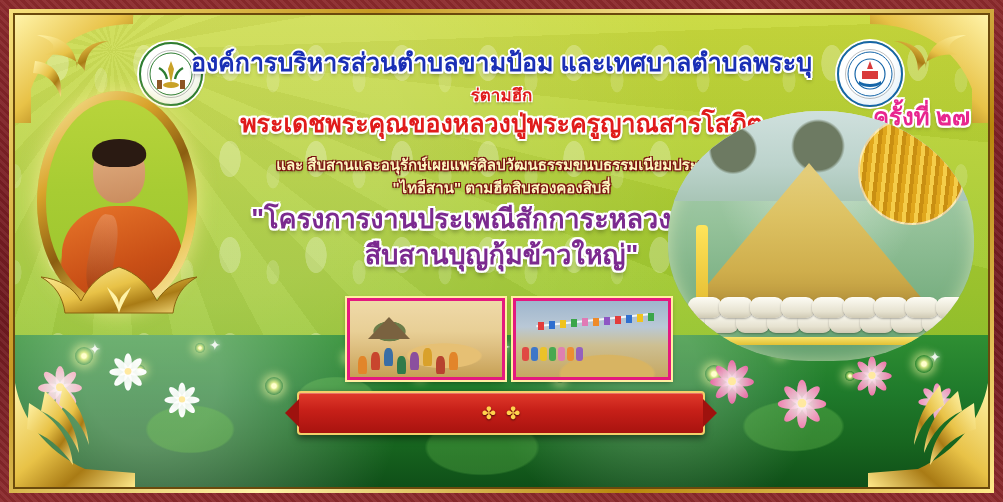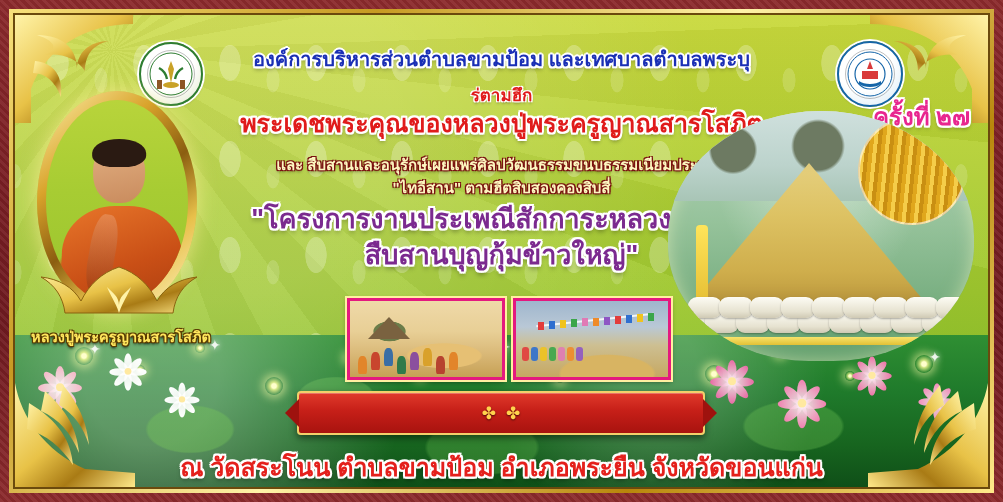--- a/index.html
+++ b/index.html
@@ -98,21 +98,21 @@
   .logo-tess{left:822px;top:26px;width:62px;height:62px;
     background:radial-gradient(circle at 40% 32%,#ffffff 0 50%,#eef6fb 70%,#d7e9f5 100%);
     border:2px solid #1565a8;box-shadow:0 0 0 2px #fff,0 1px 3px rgba(0,0,0,.4);}
   .logo-inner{position:absolute;inset:6px;border-radius:50%;border:1px solid rgba(0,0,0,.25);
     display:flex;align-items:center;justify-content:center;overflow:hidden;}
 
   
   .txt{position:absolute;text-align:center;white-space:nowrap;font-weight:bold;
     font-family:"Liberation Sans","DejaVu Sans",sans-serif;line-height:1.05;}
 
-  .line1{left:0;right:0;top:34px;font-size:20px;color:#1a2fb5;
+  .line1{left:0;right:0;top:34px;font-size:25px;color:#1a2fb5;
     text-shadow:
       -1.5px -1.5px 0 #fff,1.5px -1.5px 0 #fff,-1.5px 1.5px 0 #fff,1.5px 1.5px 0 #fff,
       0 -2px 0 #fff,0 2px 0 #fff,-2px 0 0 #fff,2px 0 0 #fff,
       0 3px 4px rgba(0,0,0,.45); text-align: center;}
   .line2{left:0;right:0;top:72px;font-size:17px;color:#e01b1b;
     text-shadow:-1.2px -1.2px 0 #fff,1.2px -1.2px 0 #fff,-1.2px 1.2px 0 #fff,1.2px 1.2px 0 #fff,
       0 2px 3px rgba(0,0,0,.4);}
   .line3{left:0;right:0;top:95px;font-size:25px;color:#e01b1b;
     text-shadow:-1.6px -1.6px 0 #fff,1.6px -1.6px 0 #fff,-1.6px 1.6px 0 #fff,1.6px 1.6px 0 #fff,
       0 -2px 0 #fff,0 2px 0 #fff,-2px 0 0 #fff,2px 0 0 #fff,0 3px 4px rgba(0,0,0,.45);}
@@ -434,21 +434,20 @@
         <div class="monk-head"></div>
         <div class="monk-hair"></div>
       </div>
       <div class="flame-orn">
         <svg width="172" height="58" viewBox="0 0 172 58">
           <path d="M86 4 C104 10 116 22 124 38 C132 24 146 16 164 14 C150 22 142 34 140 50 L32 50 C30 34 22 22 8 14 C26 16 40 24 48 38 C56 22 68 10 86 4 Z" fill="url(#gg)" stroke="#8a6310" stroke-width="1"></path>
           <path d="M74 24 C80 30 86 34 86 42 C86 34 92 30 98 24 C94 34 90 38 86 50 C82 38 78 34 74 24 Z" fill="#fff3a8"></path>
         </svg>
       </div>
     </div>
-    <div class="portrait-cap1">หลวงปู่พระครูญาณสารโสภิต</div>
 
     <div class="rice-scene">
       <div class="rice-sky"></div>
       <div class="tree" style="left:30px;top:8px;width:70px;height:62px;"></div>
       <div class="tree" style="left:110px;top:2px;width:80px;height:66px;"></div>
       <div class="tree" style="left:196px;top:12px;width:62px;height:54px;"></div>
       <div class="mound"></div>
       <div class="banner-pole"></div>
       <div class="sacks" id="sackRow">
           <div class="sack" style="left: 0px; bottom: 0px;"></div>
@@ -505,16 +504,15 @@
         <div style="position: absolute; bottom: 16px; width: 7px; height: 14px; border-radius: 3px; background: rgb(224, 122, 181); left: 42px; opacity: 0.9;"></div>
         <div style="position: absolute; bottom: 16px; width: 7px; height: 14px; border-radius: 3px; background: rgb(239, 139, 42); left: 51px; opacity: 0.9;"></div>
         <div style="position: absolute; bottom: 16px; width: 7px; height: 14px; border-radius: 3px; background: rgb(142, 86, 196); left: 60px; opacity: 0.9;"></div>
       </div>
 
     <div class="ribbon">
       <span class="orn">✤</span>
       <span class="orn">✤</span>
     </div>
 
-    <div class="venue">ณ วัดสระโนน ตำบลขามป้อม อำเภอพระยืน จังหวัดขอนแก่น</div>
 
   </div>
 </div>
 
 </body></html>

